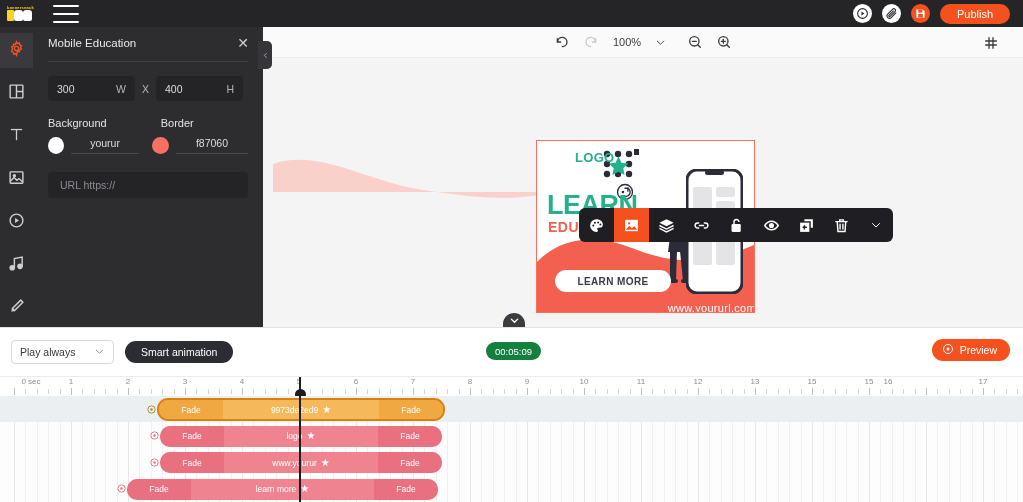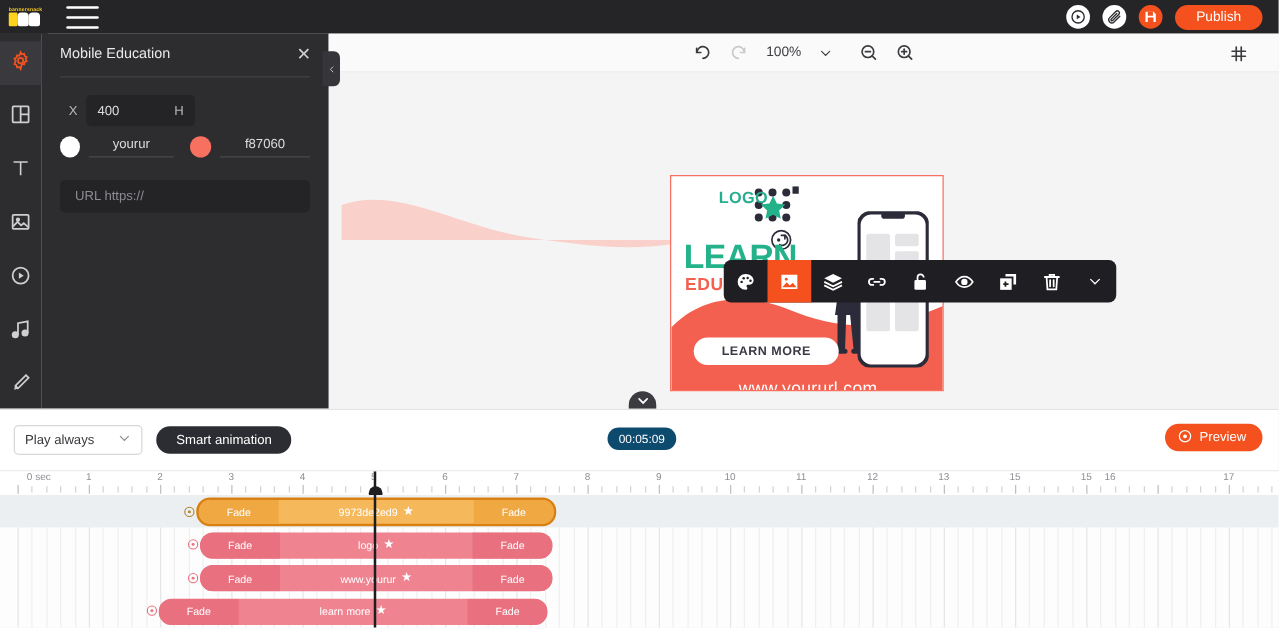--- a/index.html
+++ b/index.html
@@ -146,22 +146,22 @@
     color: #f4604f; letter-spacing: .5px; line-height: 1;
   }
   .b-wave { position: absolute; left: 0; bottom: 0; width: 219px; height: 84px; }
   .b-cta {
     position: absolute; left: 18px; top: 129px; width: 116px; height: 22px;
     background: #fff; border-radius: 12px; display: flex; align-items: center;
     justify-content: center; font-size: 10px; font-weight: bold; color: #3a3a46;
     letter-spacing: .4px;
   }
   .b-url {
-    position: absolute; left: 0; top: 161px; width: 219px; text-align: center;
-    font-size: 14px; color: #ffffff; letter-spacing: .3px;
+    position: absolute; left: 0; top: 161px; width: 219px; text-align: right;
+    font-size: 11px; color: #ffffff; letter-spacing: .3px;
   }
   .b-phone { position: absolute; right: 11px; top: 28px; width: 57px; height: 125px; }
   .b-person { position: absolute; right: 58px; top: 72px; width: 36px; height: 76px; }
 
   
   .elem-toolbar {
     position: absolute; left: 316px; top: 150px; height: 34px;
     background: #1f1f23; border-radius: 6px; display: flex; align-items: center;
     z-index: 10;
   }
@@ -192,21 +192,21 @@
     color: #37373c; background: #fff; cursor: pointer;
   }
   .play-select .chev { margin-left: auto; color: #8c8c93; }
   .smart-btn {
     margin-left: 11px; height: 22px; padding: 0 16px; border-radius: 12px;
     background: #2c2c33; color: #fff; font-size: 10.5px; display: flex;
     align-items: center; cursor: pointer;
   }
   .time-chip {
     position: absolute; left: 486px; top: 14px; height: 18px; padding: 0 9px;
-    background: #0c4a6e; color: #fff; border-radius: 9px; font-size: 9.5px;
+    background: #15803d; color: #fff; border-radius: 9px; font-size: 9.5px;
     display: flex; align-items: center;
   }
   .preview-btn {
     position: absolute; right: 13px; top: 11px; height: 22px; padding: 0 13px 0 10px;
     background: #f4511e; color: #fff; border-radius: 12px; font-size: 10.5px;
     display: flex; align-items: center; gap: 6px; cursor: pointer;
   }
 
   .ruler {
     position: relative; height: 20px; border-top: 1px solid #ececec;
@@ -352,27 +352,35 @@
   </div>
 
   <div class="panel">
     <div class="panel-head">
       <div class="panel-title">Mobile Education</div>
       <div class="panel-close">✕</div>
     </div>
     <div class="panel-sep"></div>
 
     <div class="size-row">
+      <div class="size-field">
+        <span>300</span>
+        <span class="unit">W</span>
+      </div>
       <div class="size-x">X</div>
       <div class="size-field">
         <span>400</span>
         <span class="unit">H</span>
       </div>
     </div>
 
+    <div class="color-labels">
+      <span>Background</span>
+      <span class="b2">Border</span>
+    </div>
 
     <div class="color-row">
       <div class="swatch bg"></div>
       <div class="hexline">yourur</div>
       <div class="grp2">
         <div class="swatch bd"></div>
         <div class="hexline">f87060</div>
       </div>
     </div>
 

